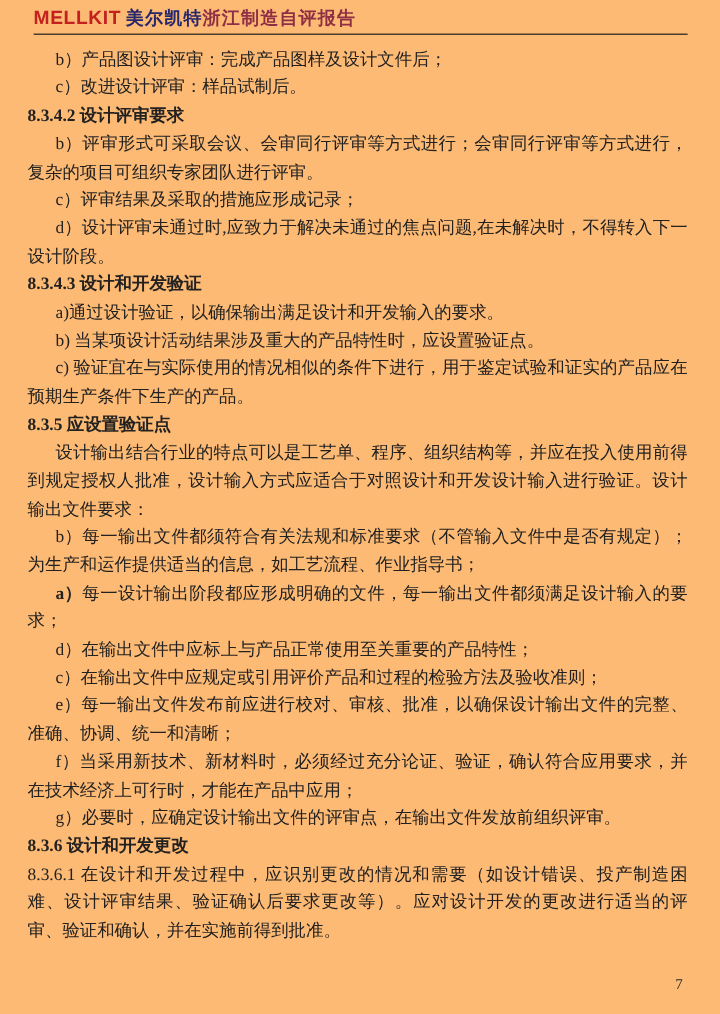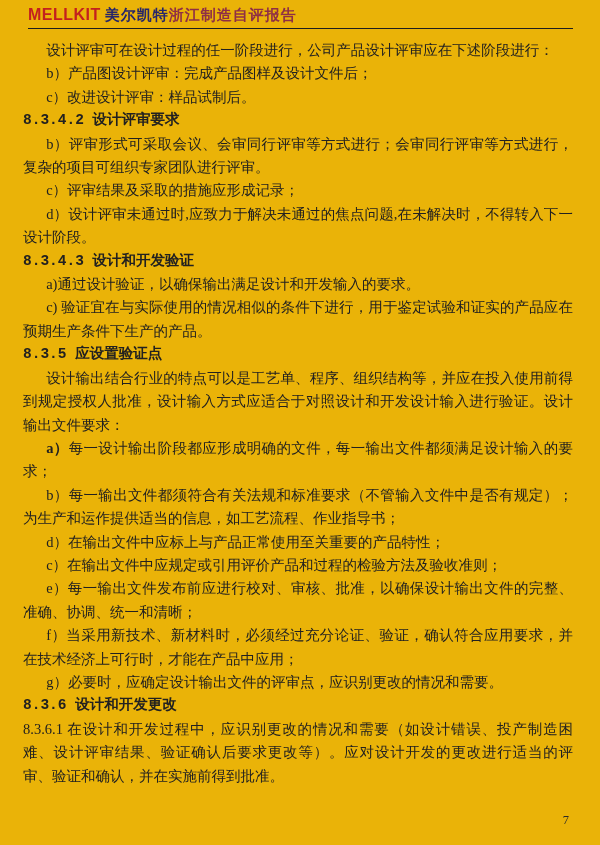--- a/index.html
+++ b/index.html
@@ -1,21 +1,21 @@
 <!DOCTYPE html>
 <html><head>
 <meta charset="utf-8">
 <style>
   html, body { margin: 0; padding: 0; background: #e8e8e8; }
   .page {
     position: relative;
     width: 600px;
     height: 845px;
     margin: 0 auto;
-    background: #eab308;
+    background: #fdba74;
     font-family: "Liberation Serif", "DejaVu Serif", serif;
     color: #222120;
     overflow: hidden;
   }
   .header {
     position: absolute;
     left: 28px;
     right: 27px;
     top: 6px;
     padding-bottom: 3px;
@@ -36,21 +36,21 @@
   .content {
     position: absolute;
     left: 23px;
     top: 39px;
     width: 550px;
     font-size: 14.5px;
     line-height: 23.4px;
     text-align: justify;
   }
   .content p { margin: 0; padding: 0; }
-  .blk-heading { font-weight: bold; text-indent: 0; font-family: Liberation Mono, monospace; }
+  .blk-heading { font-weight: bold; text-indent: 0; }
   .blk-para, .blk-item { text-indent: 1.6em; }
   .blk-para-flush { text-indent: 0; }
   .marker { font-weight: bold; }
   .page-number {
     position: absolute;
     right: 31px;
     bottom: 17px;
     font-size: 12.5px;
     color: #2a2a2a;
   }
@@ -59,38 +59,38 @@
 <body>
 
 <div class="page">
 
   <div class="header">
     <span class="brand" style="color: rgb(195, 32, 31);">MELLKIT</span>
     <span class="header-cn" style="color: rgb(38, 38, 107);">美尔凯特</span><span class="header-cn" style="color: rgb(143, 47, 69);">浙江制造自评报告</span>
   </div>
 
   <div class="content" id="doc-body">
-      <p class="blk-para">设计评审可在设计过程的任一阶段进行，公司产品设计评审应在下述阶段进行：</p>
       <p class="blk-item">b）产品图设计评审：完成产品图样及设计文件后；</p>
       <p class="blk-item">c）改进设计评审：样品试制后。</p>
       <p class="blk-heading">8.3.4.2 设计评审要求</p>
       <p class="blk-item">b）评审形式可采取会议、会审同行评审等方式进行；会审同行评审等方式进行，复杂的项目可组织专家团队进行评审。</p>
       <p class="blk-item">c）评审结果及采取的措施应形成记录；</p>
       <p class="blk-item">d）设计评审未通过时,应致力于解决未通过的焦点问题,在未解决时，不得转入下一设计阶段。</p>
       <p class="blk-heading">8.3.4.3 设计和开发验证</p>
       <p class="blk-item">a)通过设计验证，以确保输出满足设计和开发输入的要求。</p>
+      <p class="blk-item">b) 当某项设计活动结果涉及重大的产品特性时，应设置验证点。</p>
       <p class="blk-item">c) 验证宜在与实际使用的情况相似的条件下进行，用于鉴定试验和证实的产品应在预期生产条件下生产的产品。</p>
       <p class="blk-heading">8.3.5 应设置验证点</p>
       <p class="blk-para">设计输出结合行业的特点可以是工艺单、程序、组织结构等，并应在投入使用前得到规定授权人批准，设计输入方式应适合于对照设计和开发设计输入进行验证。设计输出文件要求：</p>
+      <p class="blk-item">b）每一输出文件都须符合有关法规和标准要求（不管输入文件中是否有规定）；为生产和运作提供适当的信息，如工艺流程、作业指导书；</p>
       <p class="blk-item"><span class="marker">a）</span><span>每一设计输出阶段都应形成明确的文件，每一输出文件都须满足设计输入的要求；</span></p>
-      <p class="blk-item">b）每一输出文件都须符合有关法规和标准要求（不管输入文件中是否有规定）；为生产和运作提供适当的信息，如工艺流程、作业指导书；</p>
       <p class="blk-item">d）在输出文件中应标上与产品正常使用至关重要的产品特性；</p>
       <p class="blk-item">c）在输出文件中应规定或引用评价产品和过程的检验方法及验收准则；</p>
       <p class="blk-item">e）每一输出文件发布前应进行校对、审核、批准，以确保设计输出文件的完整、准确、协调、统一和清晰；</p>
       <p class="blk-item">f）当采用新技术、新材料时，必须经过充分论证、验证，确认符合应用要求，并在技术经济上可行时，才能在产品中应用；</p>
-      <p class="blk-item">g）必要时，应确定设计输出文件的评审点，应识别更改的情况和需要。</p>
+      <p class="blk-item">g）必要时，应确定设计输出文件的评审点，在输出文件发放前组织评审。</p>
       <p class="blk-heading">8.3.6 设计和开发更改</p>
       <p class="blk-para-flush">8.3.6.1 在设计和开发过程中，应识别更改的情况和需要（如设计错误、投产制造困难、设计评审结果、验证确认后要求更改等）。应对设计开发的更改进行适当的评审、验证和确认，并在实施前得到批准。</p>
     </div>
 
   <div class="page-number">7</div>
 
 </div>
 
 </body></html>

